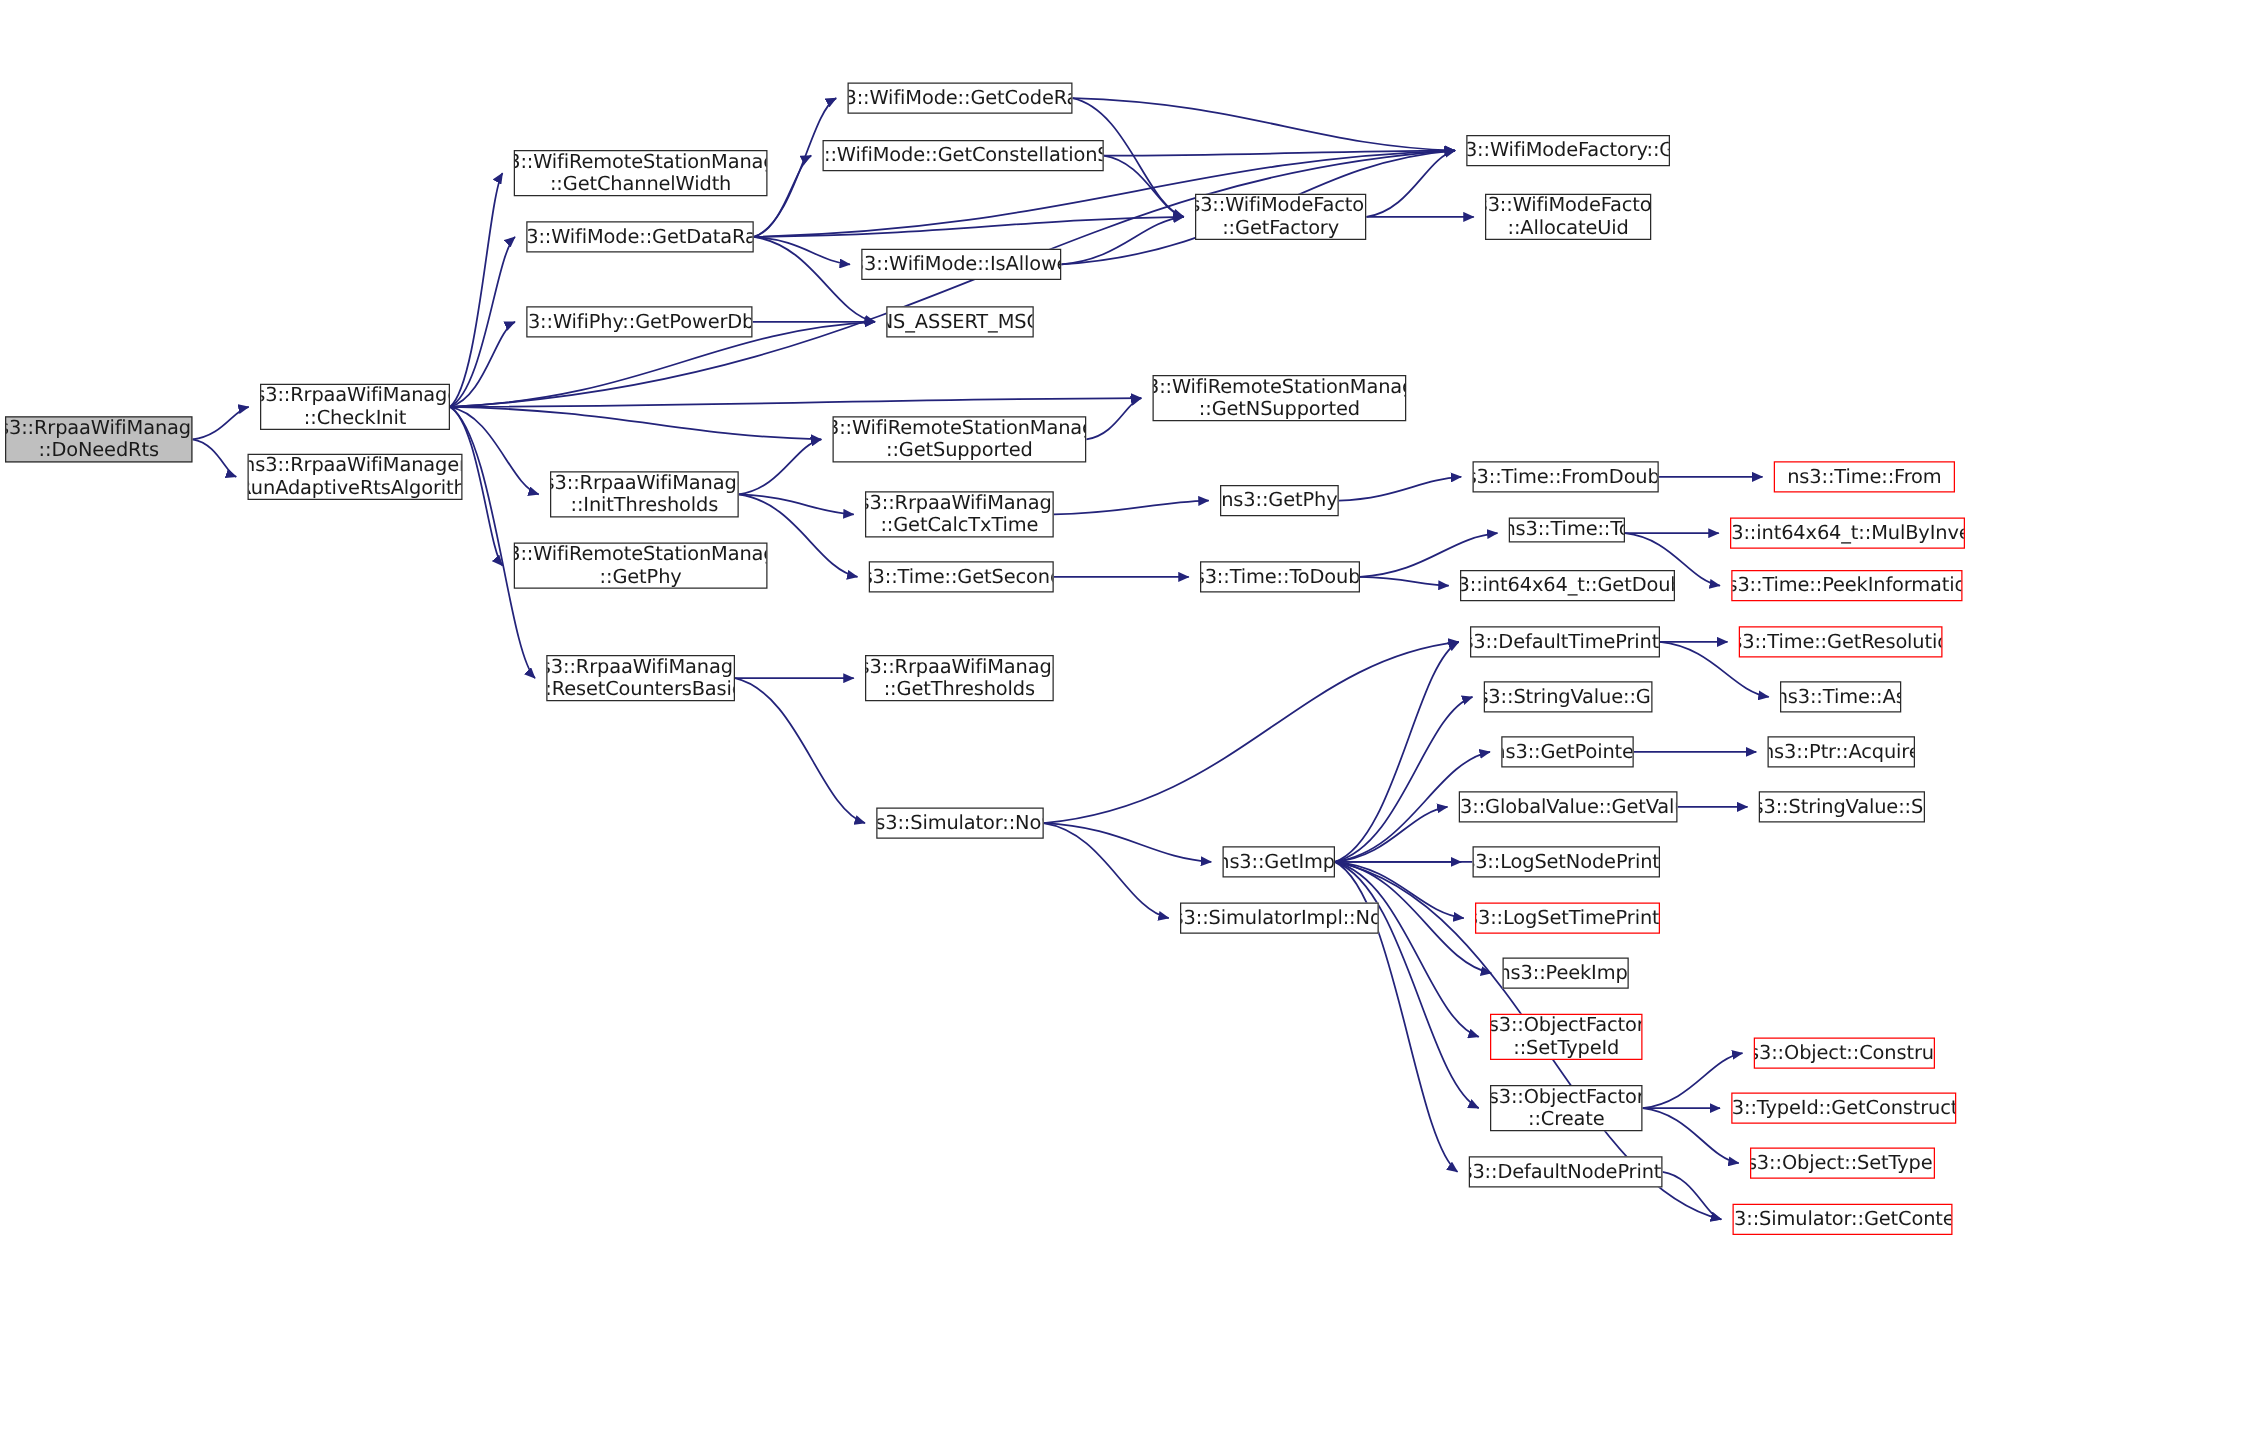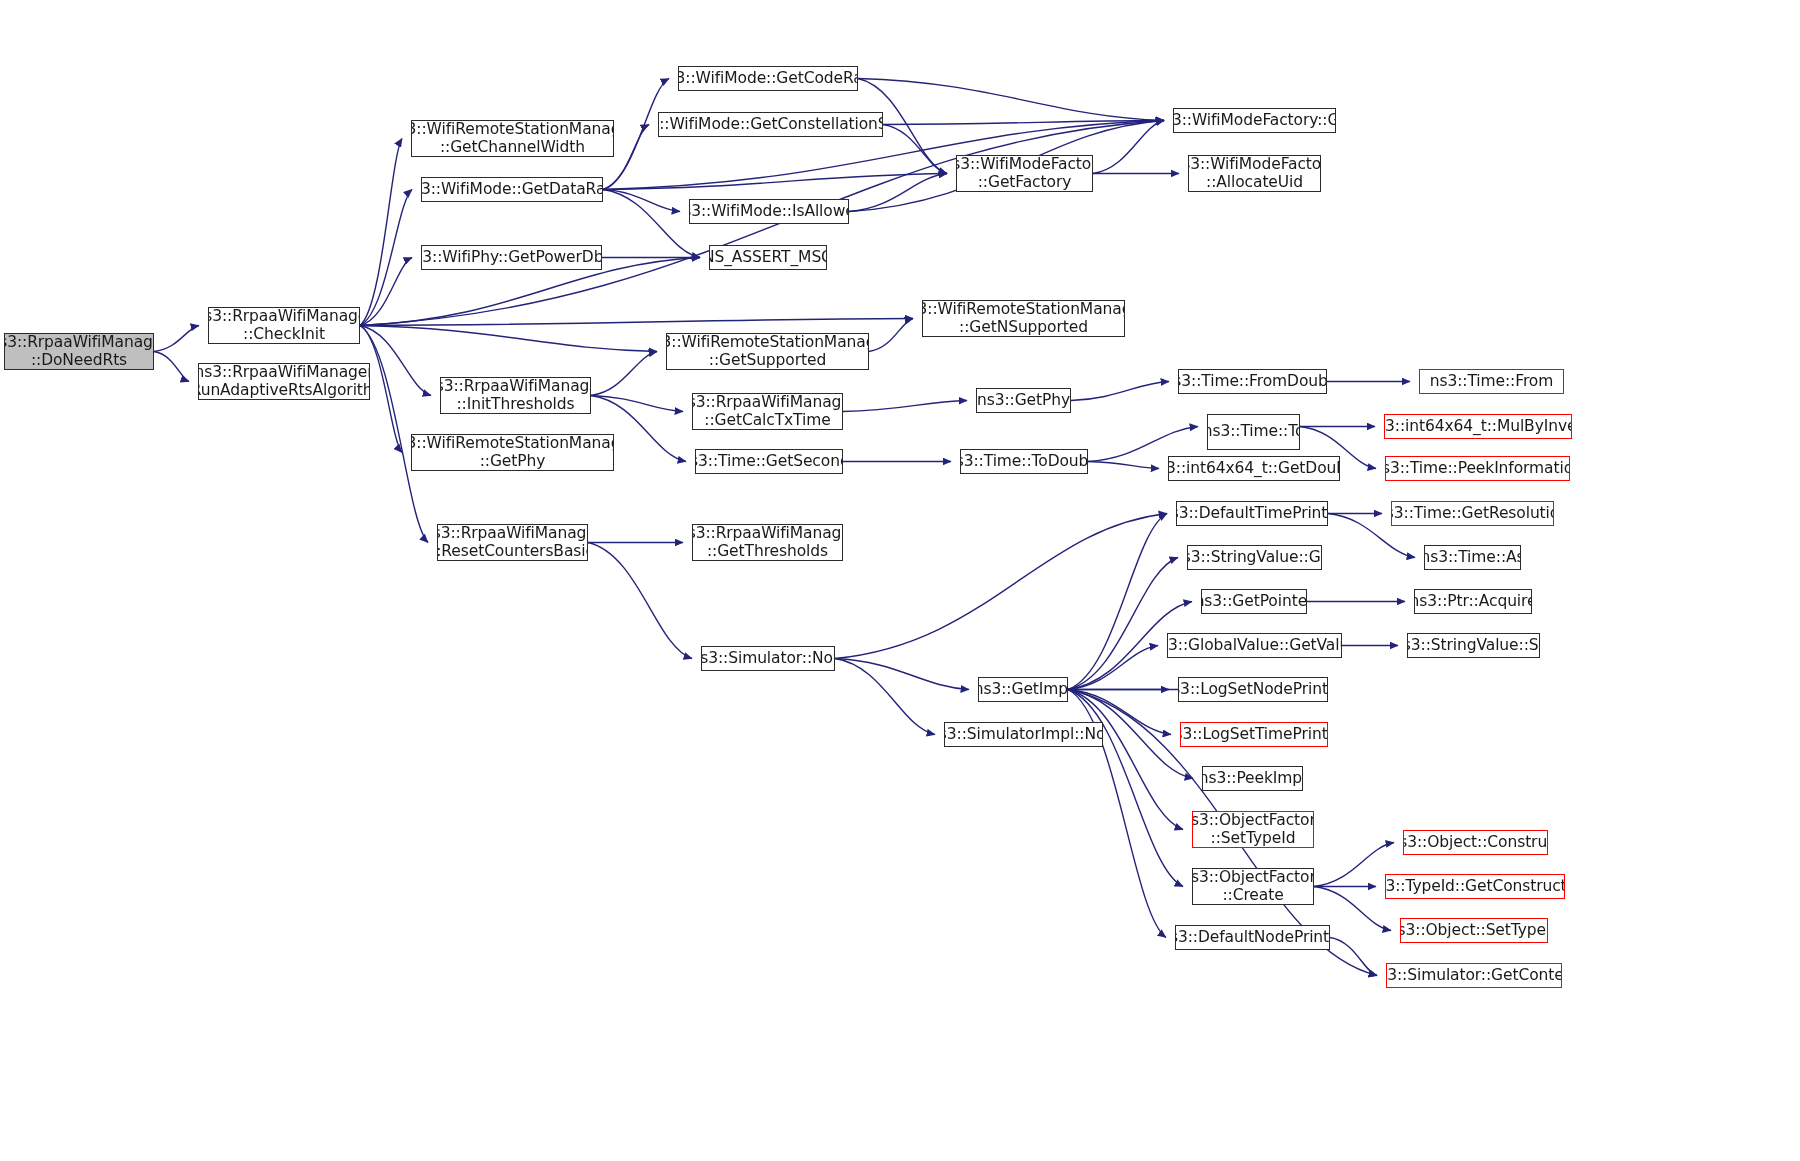--- a/index.html
+++ b/index.html
@@ -137,21 +137,21 @@
       <div class="node" style="left: 922px; top: 300px; width: 203px; height: 37px;">ns3::WifiRemoteStationManager
 ::GetNSupported</div>
       <div class="node" style="left: 976px; top: 388px; width: 95px; height: 25px;">ns3::GetPhy</div>
       <div class="node" style="left: 960px; top: 449px; width: 128px; height: 25px;">ns3::Time::ToDouble</div>
       <div class="node" style="left: 978px; top: 677px; width: 90px; height: 25px;">ns3::GetImpl</div>
       <div class="node" style="left: 944px; top: 722px; width: 159px; height: 25px;">ns3::SimulatorImpl::Now</div>
       <div class="node" style="left: 1173px; top: 108px; width: 163px; height: 25px;">ns3::WifiModeFactory::Get</div>
       <div class="node" style="left: 1188px; top: 155px; width: 133px; height: 37px;">ns3::WifiModeFactory
 ::AllocateUid</div>
       <div class="node" style="left: 1178px; top: 369px; width: 149px; height: 25px;">ns3::Time::FromDouble</div>
-      <div class="node" style="left: 1207px; top: 414px; width: 93px; height: 36px;">ns3::Time::To</div>
+      <div class="node" style="left: 1207px; top: 414px; width: 93px; height: 20px;">ns3::Time::To</div>
       <div class="node" style="left: 1168px; top: 456px; width: 172px; height: 25px;">ns3::int64x64_t::GetDouble</div>
       <div class="node" style="left: 1176px; top: 501px; width: 152px; height: 25px;">ns3::DefaultTimePrinter</div>
       <div class="node" style="left: 1187px; top: 545px; width: 135px; height: 25px;">ns3::StringValue::Get</div>
       <div class="node" style="left: 1201px; top: 589px; width: 106px; height: 25px;">ns3::GetPointer</div>
       <div class="node" style="left: 1167px; top: 633px; width: 175px; height: 25px;">ns3::GlobalValue::GetValue</div>
       <div class="node" style="left: 1178px; top: 677px; width: 150px; height: 25px;">ns3::LogSetNodePrinter</div>
       <div class="node red" style="left: 1180px; top: 722px; width: 148px; height: 25px;">ns3::LogSetTimePrinter</div>
       <div class="node" style="left: 1202px; top: 766px; width: 101px; height: 25px;">ns3::PeekImpl</div>
       <div class="node red" style="left: 1192px; top: 811px; width: 122px; height: 37px;">ns3::ObjectFactory
 ::SetTypeId</div>

